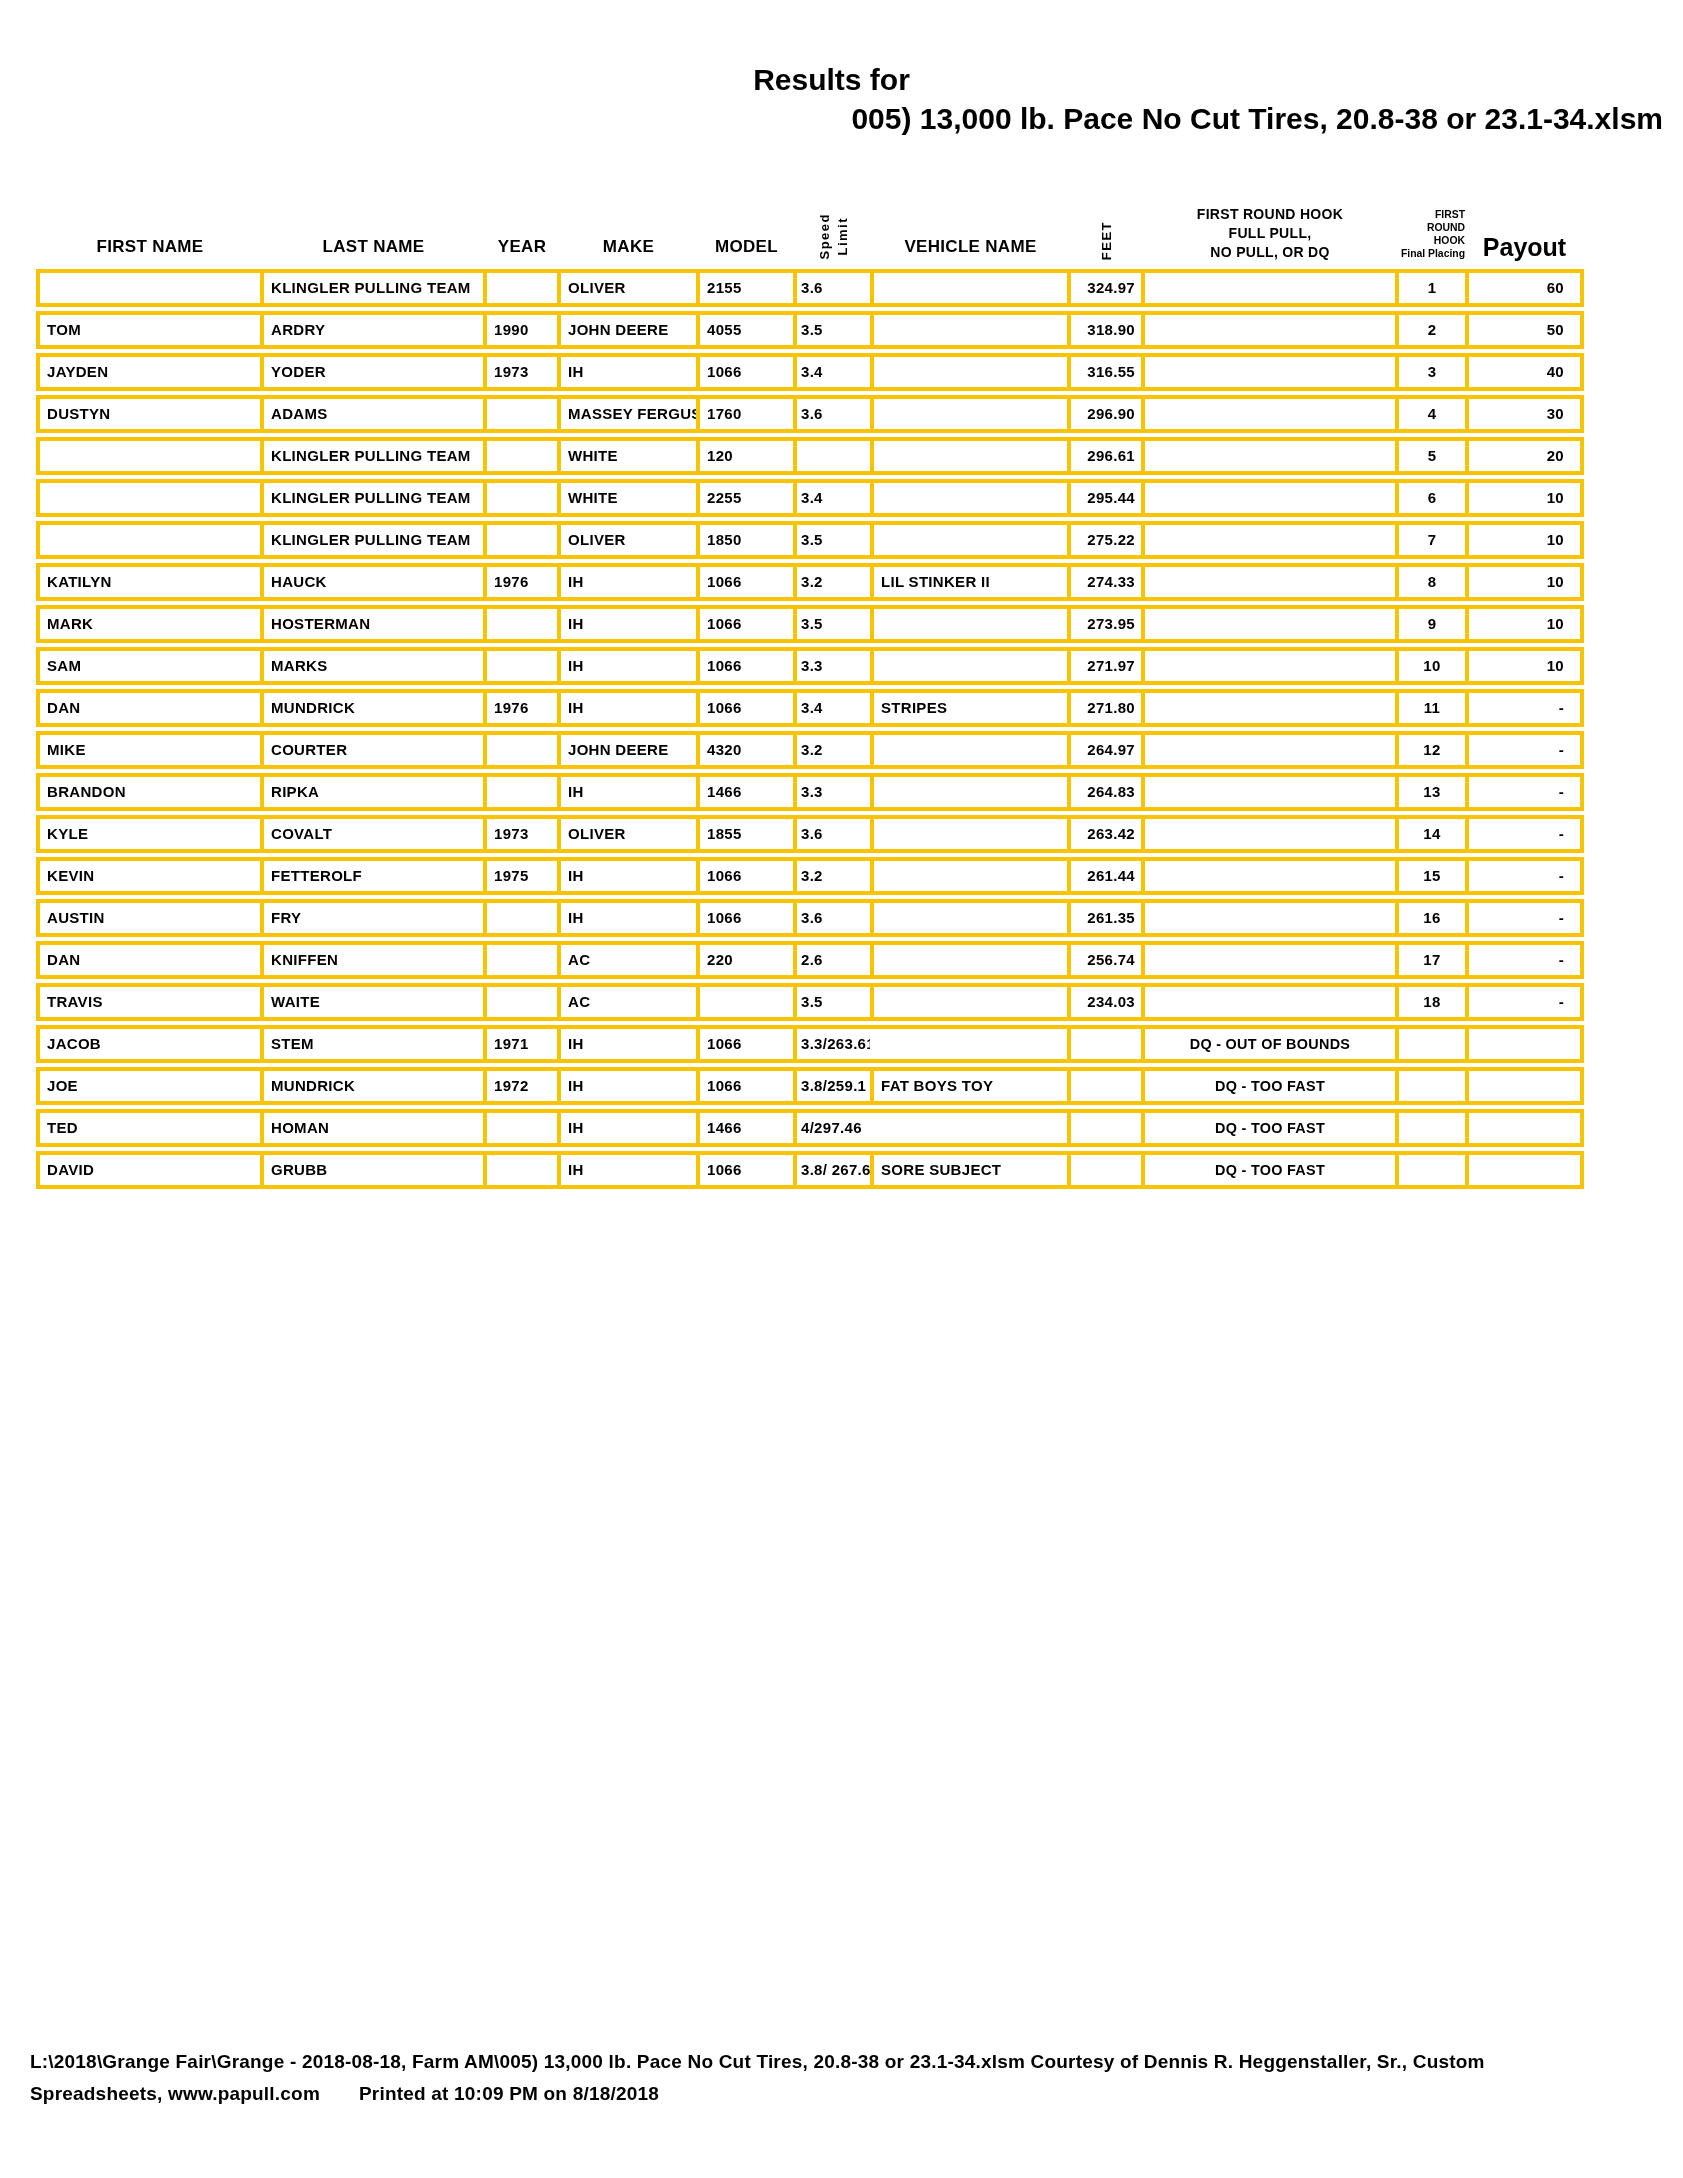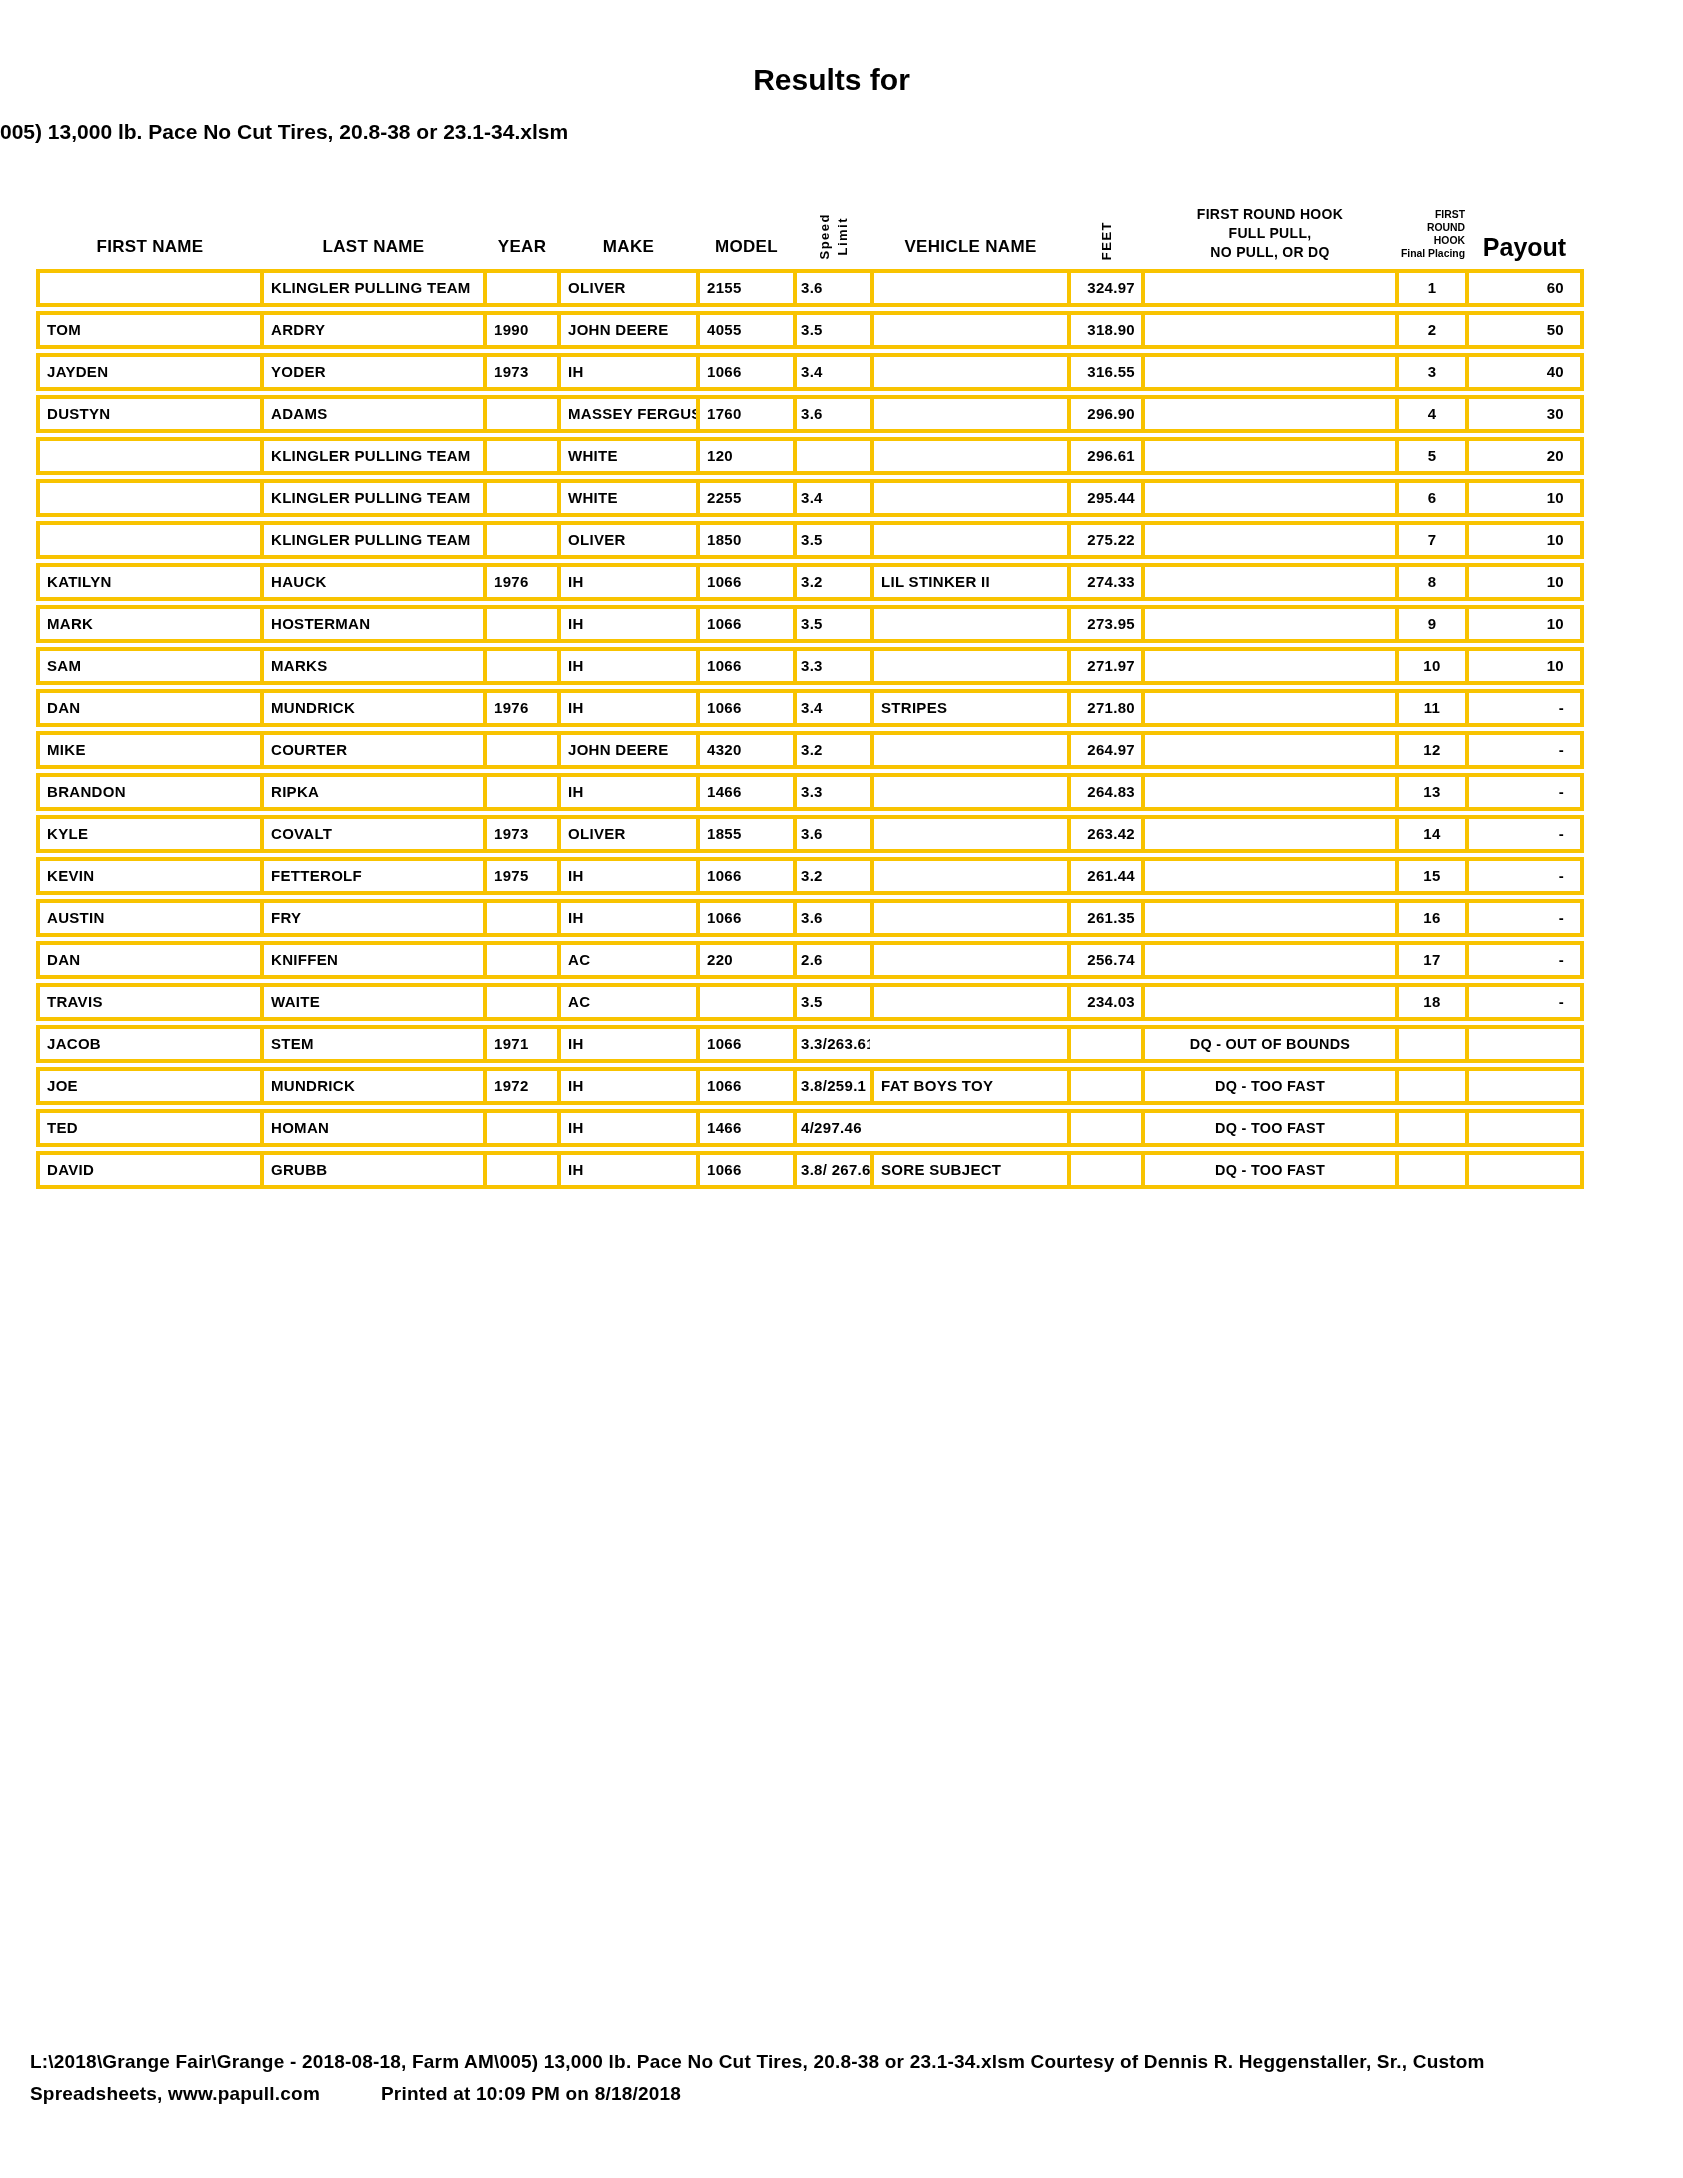--- a/index.html
+++ b/index.html
@@ -3,21 +3,21 @@
 <meta charset="utf-8">
 <style>
   :root { --gold: #F8C300; }
   * { margin:0; padding:0; box-sizing:border-box; }
   body {
     width:1683px; height:2178px; position:relative;
     background:#ffffff; font-family:"Liberation Sans", sans-serif;
     font-weight:700; color:#000;
   }
   .title1 { position:absolute; left:0; top:63px; width:1663px; text-align:center; font-size:30px; }
-  .title2 { position:absolute; left:0; top:120px; width:1663px; text-align:left; font-size:21px; }
+  .title2 { position:absolute; left:0; top:102px; width:1663px; text-align:right; font-size:30px; }
 
   
   .grid11 {
     display:grid; width:1548px;
     grid-template-columns:220px 219px 70px 135px 93px 73px 193px 70px 250px 66px 111px;
     column-gap:4px; padding:0 4px;
   }
 
   
   .thead { position:absolute; left:36px; top:182px; height:83px; align-items:end; }
@@ -42,21 +42,21 @@
   .c-speed   { padding-left:4px; }
   .c-feet    { text-align:right; padding:0 6px 0 0; }
   .c-result  { text-align:center; padding:0; font-size:14.4px; }
   .c-placing { text-align:center; padding:0; }
   .c-payout  { text-align:right; padding:0 16px 0 0; }
   .row.spill .c-speed   { overflow:visible; }
   .row.spill .c-vehicle { margin-left:-4px; }
 
   
   .footer { position:absolute; left:30px; top:2051px; font-size:19px; letter-spacing:0.2px; }
-  .fline2 { margin-top:10px; display:flex; gap:61px; }
+  .fline2 { margin-top:10px; display:flex; gap:39px; }
 </style>
 </head>
 <body>
 
 <div class="title1">Results for</div>
 <div class="title2">005) 13,000 lb. Pace No Cut Tires, 20.8-38 or 23.1-34.xlsm</div>
 
 <div class="thead grid11">
   <div class="h h-name">FIRST NAME</div>
   <div class="h h-name">LAST NAME</div>

